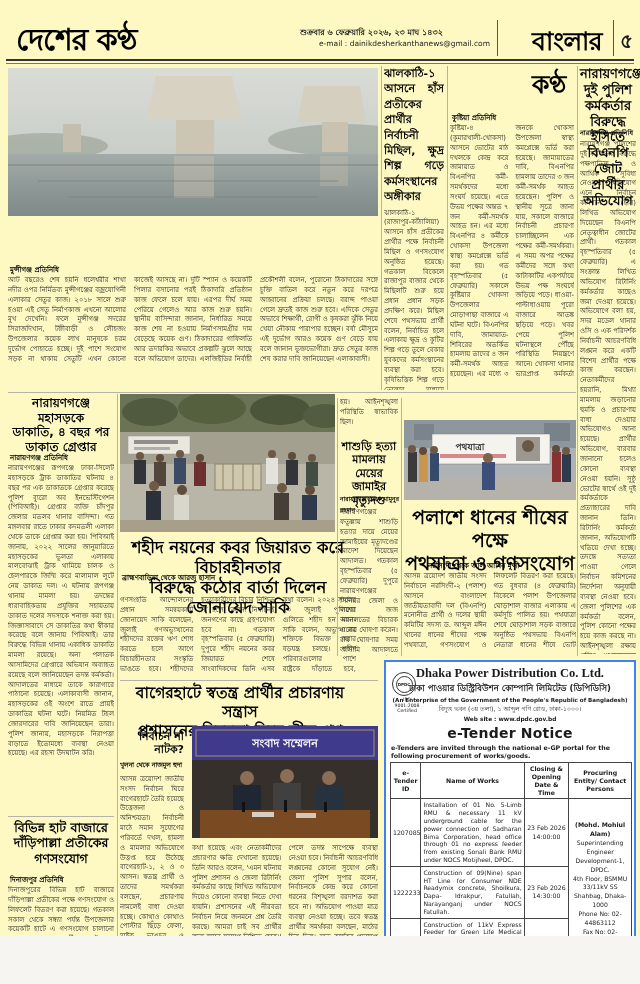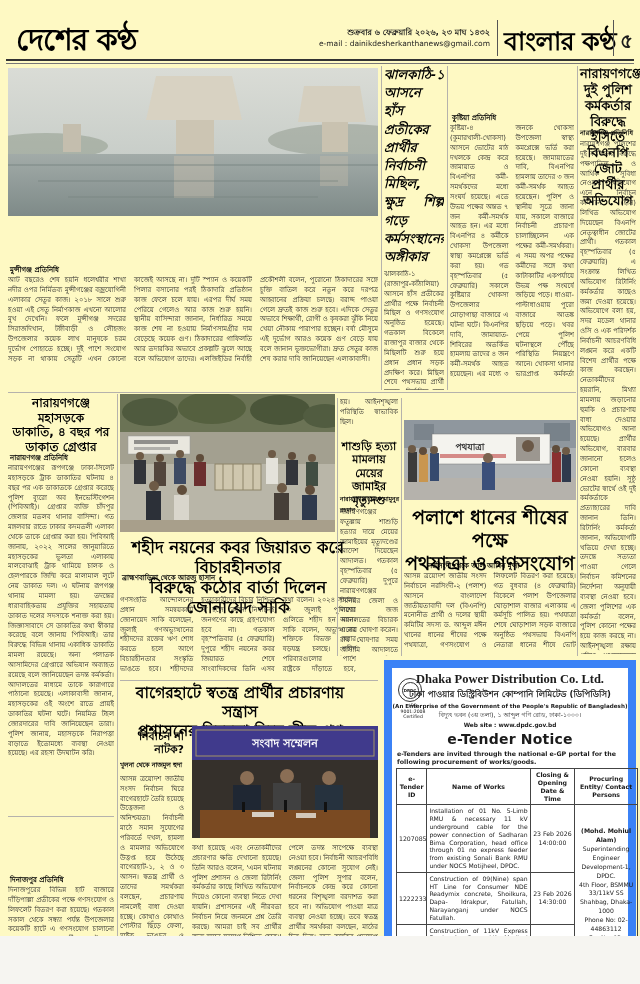--- a/index.html
+++ b/index.html
@@ -2,39 +2,39 @@
 <html><head>
 <meta charset="utf-8">
 <style>
   html,body{margin:0;padding:0;}
   body{width:640px;height:984px;background:#f6f5f1;font-family:"DejaVu Sans",sans-serif;color:#1b1b1b;}
   .page{position:relative;width:640px;height:936px;background:#fef9c3;overflow:hidden;}
   .abs{position:absolute;}
   .ml{white-space:pre-line;}
   
   .logo{font-weight:bold;font-size:30px;letter-spacing:-1px;color:#000;font-family:"DejaVu Sans",sans-serif;}
-  .mh-date{font-size:8px;font-weight:bold;text-align:right;}
+  .mh-date{font-size:8px;font-weight:bold;}
   .mh-mail{font-size:7.5px;text-align:right;color:#222;}
   .section-title{font-weight:bold;font-size:25px;color:#000;letter-spacing:-0.5px;}
   .pageno{font-size:20px;font-weight:bold;}
   .mh-rule{position:absolute;left:6px;right:6px;top:59px;border-top:2px solid #333;border-bottom:1px solid #777;height:2px;}
   .vdiv{position:absolute;width:1px;background:#555;}
   
   .vrule{position:absolute;width:1px;background:#b5b2ac;}
   .hrule{position:absolute;height:1px;background:#b5b2ac;}
   
   .headline{font-weight:bold;color:#000;text-align:center;line-height:1.22;}
   .byline{font-weight:bold;font-size:7px;color:#000;}
   .bodytext{font-size:6.8px;line-height:1.45;text-align:justify;overflow:hidden;color:#222;}
   .cols2{column-count:2;column-gap:7px;}
   .cols3{column-count:3;column-gap:8px;}
-  .leadbold{font-weight:bold;font-size:13px;line-height:1.4;text-align:justify;color:#000;font-style:italic;}
+  .leadbold{font-weight:bold;font-size:11px;line-height:1.4;text-align:justify;color:#000;}
   .photo{display:block;}
   
-  .tender{position:absolute;left:384px;top:660px;width:252px;height:300px;border:8px solid #3b82f6;background:#fff;box-sizing:border-box;}
+  .tender{position:absolute;left:384px;top:660px;width:252px;height:300px;border:2px solid #3b82f6;background:#fff;box-sizing:border-box;}
   .tender-inner{position:relative;width:100%;height:100%;}
   .t-company-en{font-family:"Liberation Serif",serif;font-weight:bold;font-size:12.5px;text-align:center;margin-top:4px;}
   .t-company-bn{font-weight:bold;font-size:8.5px;text-align:center;margin-top:1px;}
   .t-ent{font-weight:bold;font-size:5.6px;text-align:center;margin-top:1px;}
   .t-addr{font-size:6.2px;text-align:center;margin-top:1px;}
   .t-web{font-weight:bold;font-size:5.8px;text-align:center;margin-top:1px;}
   .t-title{font-weight:bold;font-size:14px;text-align:center;margin-top:3px;letter-spacing:0.2px;}
   .t-intro{font-size:6.3px;font-weight:bold;margin:3px 5px 2px 5px;text-align:left;line-height:1.3;}
   table.t-table{border-collapse:collapse;margin:1px 4px;width:242px;table-layout:fixed;}
   table.t-table th,table.t-table td{border:1px solid #444;padding:2px;vertical-align:middle;}
@@ -54,21 +54,21 @@
 <div class="page">
 
   <div class="abs" style="left:16px;top:16px;">
     <span class="logo">দেশের কণ্ঠ</span>
   </div>
   <div class="abs" style="left:300px;top:26px;width:190px;">
     <div class="mh-date">শুক্রবার ৬ ফেব্রুয়ারি ২০২৬, ২৩ মাঘ ১৪৩২</div>
     <div class="mh-mail">e-mail : dainikdesherkanthanews@gmail.com</div>
   </div>
   <div class="vdiv" style="left:497px;top:20px;height:36px;"></div>
-  <div class="abs section-title" style="left:504px;top:22px;">বাংলার কণ্ঠ</div>
+  <div class="abs section-title" style="left:532px;top:22px;">বাংলার কণ্ঠ</div>
   <div class="vdiv" style="left:613px;top:20px;height:36px;"></div>
   <div class="abs pageno" style="left:620px;top:26px;">৫</div>
   <div class="mh-rule"></div>
 
   <div class="abs" style="left:8px;top:68px;width:370px;height:148px;">
     <svg class="photo" width="370" height="148" viewBox="0 0 370 148">
       <defs>
         <linearGradient id="sky" x1="0" y1="0" x2="0" y2="1">
           <stop offset="0" stop-color="#dadcd6"></stop>
             <stop offset="1" stop-color="#bcc4c0"></stop>
@@ -111,20 +111,23 @@
 প্রার্থীর অভিযোগ</div>
   <div class="abs byline" style="left:580px;top:128px;font-size:6.4px;">নারায়ণগঞ্জ প্রতিনিধি</div>
   <div class="abs bodytext" style="left:580px;top:140px;width:56px;height:514px;">নারায়ণগঞ্জ পুলিশের দুই কর্মকর্তার বিরুদ্ধে পক্ষপাতিত্ব ও আর্থিক সুবিধা নেওয়ার অভিযোগ এনে নির্বাচন কমিশনে (ইসি) লিখিত অভিযোগ দিয়েছেন বিএনপি নেতৃত্বাধীন জোটের প্রার্থী। গতকাল বৃহস্পতিবার (৫ ফেব্রুয়ারি) এ সংক্রান্ত লিখিত অভিযোগ রিটার্নিং কর্মকর্তার কাছেও জমা দেওয়া হয়েছে। অভিযোগে বলা হয়, সদর মডেল থানার ওসি ও এক পরিদর্শক নির্বাচনী আচরণবিধি লঙ্ঘন করে একটি বিশেষ প্রার্থীর পক্ষে কাজ করছেন। নেতাকর্মীদের হয়রানি, মিথ্যা মামলায় জড়ানোর হুমকি ও প্রচারণায় বাধা দেওয়ার অভিযোগও আনা হয়েছে। প্রার্থীর অভিযোগ, বারবার জানানো হলেও কোনো ব্যবস্থা নেওয়া হয়নি। সুষ্ঠু ভোটের স্বার্থে ওই দুই কর্মকর্তাকে প্রত্যাহারের দাবি জানান তিনি। রিটার্নিং কর্মকর্তা জানান, অভিযোগটি খতিয়ে দেখা হচ্ছে। তদন্তে সত্যতা পাওয়া গেলে নির্বাচন কমিশনের নির্দেশনা অনুযায়ী ব্যবস্থা নেওয়া হবে। জেলা পুলিশের এক কর্মকর্তা বলেন, পুলিশ কোনো পক্ষের হয়ে কাজ করছে না। আইনশৃঙ্খলা রক্ষায় পুলিশ পেশাদারত্বের সঙ্গে দায়িত্ব পালন করছে। অভিযোগ প্রমাণিত হলে বিভাগীয় ব্যবস্থা নেওয়া হবে বলেও জানান তিনি। এদিকে ভোটের মাঠে সব প্রার্থীর জন্য সমান সুযোগ নিশ্চিত করার দাবি জানিয়েছেন জোটের নেতারা।</div>
 
   <div class="abs headline ml" style="left:8px;top:396px;width:106px;font-size:12px;">নারায়ণগঞ্জে মহাসড়কে
 ডাকাতি, ৪ বছর পর
 ডাকাত গ্রেপ্তার</div>
   <div class="abs byline" style="left:10px;top:452px;">নারায়ণগঞ্জ প্রতিনিধি</div>
   <div class="abs bodytext" style="left:8px;top:464px;width:106px;height:348px;">নারায়ণগঞ্জের রূপগঞ্জে ঢাকা-সিলেট মহাসড়কে ট্রাক ডাকাতির ঘটনায় ৪ বছর পর এক ডাকাতকে গ্রেপ্তার করেছে পুলিশ ব্যুরো অব ইনভেস্টিগেশন (পিবিআই)। গ্রেপ্তার ব্যক্তি চাঁদপুর জেলার মতলব থানার বাসিন্দা। গত মঙ্গলবার রাতে ঢাকার কদমতলী এলাকা থেকে তাকে গ্রেপ্তার করা হয়। পিবিআই জানায়, ২০২২ সালের জানুয়ারিতে মহাসড়কের ভুলতা এলাকায় মালবোঝাই ট্রাক থামিয়ে চালক ও হেলপারকে জিম্মি করে মালামাল লুটে নেয় ডাকাত দল। এ ঘটনায় রূপগঞ্জ থানায় মামলা হয়। তদন্তের ধারাবাহিকতায় প্রযুক্তির সহায়তায় ডাকাত দলের সদস্যকে শনাক্ত করা হয়। জিজ্ঞাসাবাদে সে ডাকাতির কথা স্বীকার করেছে বলে জানায় পিবিআই। তার বিরুদ্ধে বিভিন্ন থানায় একাধিক ডাকাতি মামলা রয়েছে। অন্য পলাতক আসামিদের গ্রেপ্তারে অভিযান অব্যাহত রয়েছে বলে জানিয়েছেন তদন্ত কর্মকর্তা। আদালতের মাধ্যমে তাকে কারাগারে পাঠানো হয়েছে। এলাকাবাসী জানান, মহাসড়কের ওই অংশে রাতে প্রায়ই ডাকাতির ঘটনা ঘটে। নিয়মিত টহল জোরদারের দাবি জানিয়েছেন তারা। পুলিশ জানায়, মহাসড়কে নিরাপত্তা বাড়াতে ইতোমধ্যে ব্যবস্থা নেওয়া হয়েছে। এর রহস্য উদঘাটন করি।</div>
 
+  <div class="abs headline ml" style="left:8px;top:820px;width:106px;font-size:12.5px;">বিভিন্ন হাট বাজারে
+দাঁড়িপাল্লা প্রতীকের
+গণসংযোগ</div>
   <div class="abs byline" style="left:10px;top:874px;">দিনাজপুর প্রতিনিধি</div>
   <div class="abs bodytext" style="left:8px;top:886px;width:106px;height:94px;">দিনাজপুরের বিভিন্ন হাট বাজারে দাঁড়িপাল্লা প্রতীকের পক্ষে গণসংযোগ ও লিফলেট বিতরণ করা হয়েছে। গতকাল সকাল থেকে সন্ধ্যা পর্যন্ত উপজেলার কয়েকটি হাটে এ গণসংযোগ চালানো হয়। এ সময় নেতাকর্মীরা ভোটারদের কাছে দাঁড়িপাল্লা প্রতীকে ভোট প্রার্থনা করেন। নেতারা বলেন, নির্বাচিত হলে এলাকার রাস্তাঘাট, শিক্ষা ও চিকিৎসার উন্নয়নে কাজ করা হবে।</div>
 
   <div class="abs" style="left:120px;top:394px;width:215px;height:138px;">
     <svg class="photo" width="215" height="138" viewBox="0 0 215 138">
       <rect x="0" y="0" width="215" height="138" fill="#b9b6a8"></rect>
       <rect x="0" y="0" width="215" height="40" fill="#6b7355"></rect>
       <ellipse cx="30" cy="18" rx="28" ry="14" fill="#4f5a3e"></ellipse>
       <ellipse cx="92" cy="14" rx="34" ry="16" fill="#55603f"></ellipse>
       <ellipse cx="160" cy="16" rx="30" ry="15" fill="#4a5539"></ellipse>

